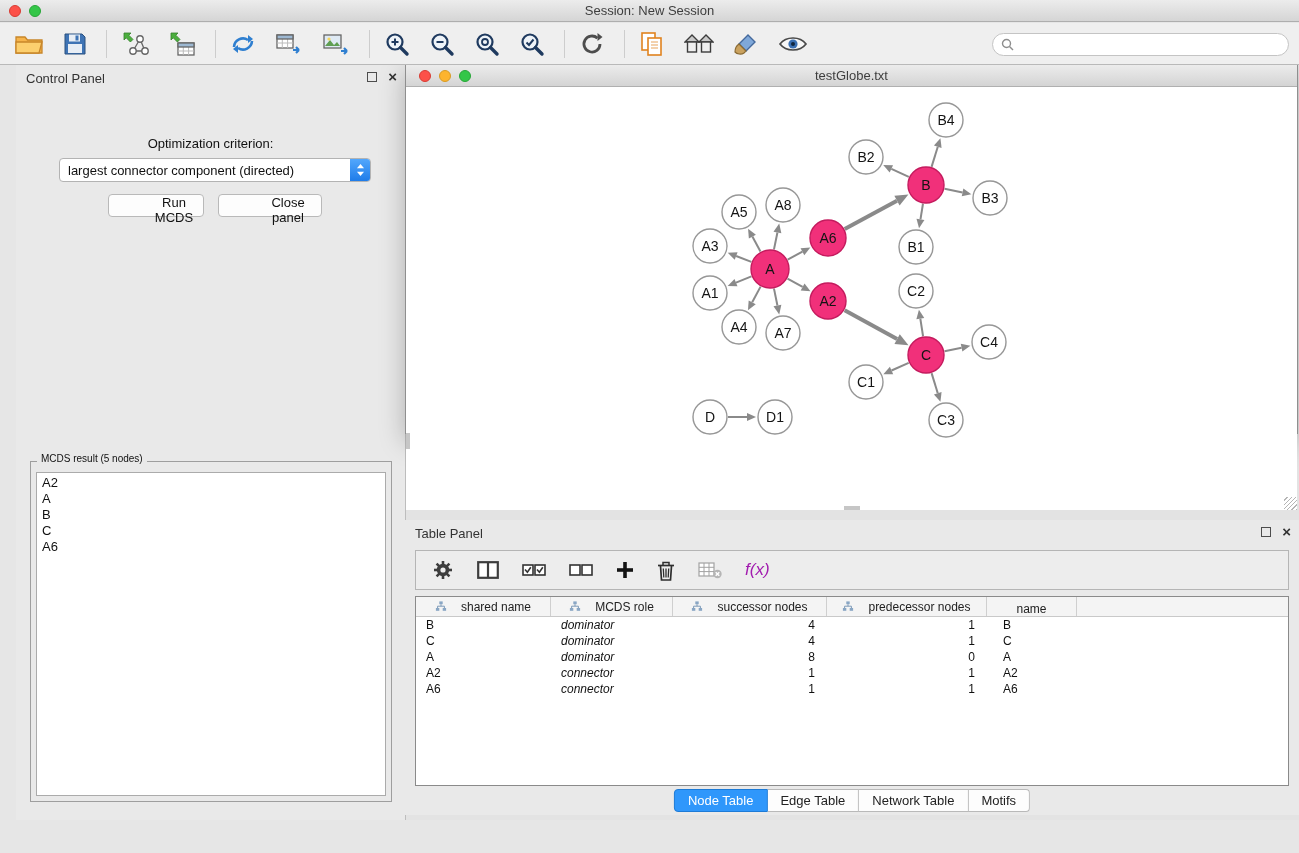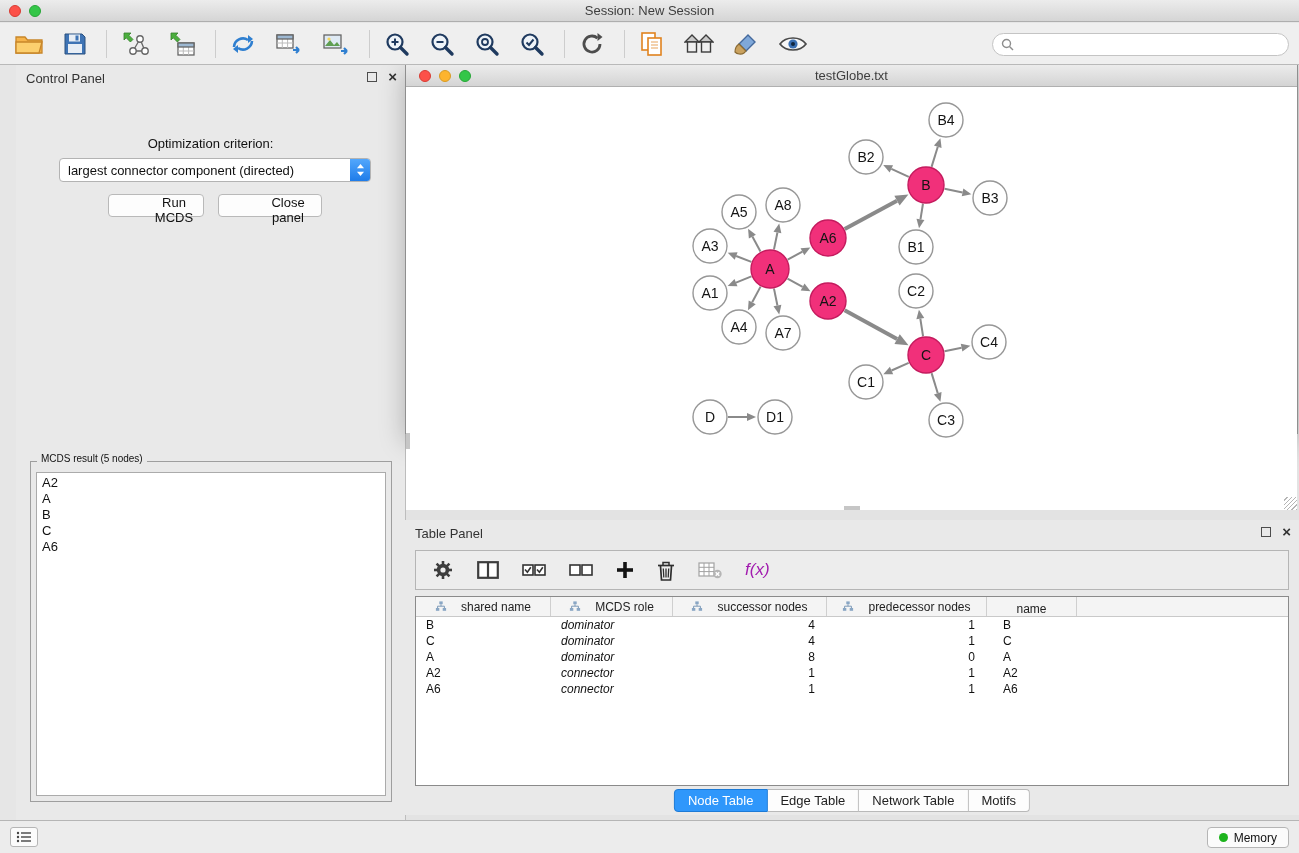--- a/index.html
+++ b/index.html
@@ -533,30 +533,14 @@
         </div>
     </div>
     <div class="bt-tabs">
       <div class="seg-tab active">Node Table</div>
       <div class="seg-tab">Edge Table</div>
       <div class="seg-tab">Network Table</div>
       <div class="seg-tab">Motifs</div>
     </div>
   </div>
 
-  <div class="statusbar">
-    <button class="list-btn">
-      <svg width="16" height="12" viewBox="0 0 16 12">
-          <circle cx="2" cy="2" r="1.2" fill="#444"></circle>
-          <line x1="5" y1="2" x2="15" y2="2" stroke="#444" stroke-width="1.4"></line>
-          <circle cx="2" cy="6" r="1.2" fill="#444"></circle>
-          <line x1="5" y1="6" x2="15" y2="6" stroke="#444" stroke-width="1.4"></line>
-          <circle cx="2" cy="10" r="1.2" fill="#444"></circle>
-          <line x1="5" y1="10" x2="15" y2="10" stroke="#444" stroke-width="1.4"></line>
-        </svg>
-    </button>
-    <button class="memory-btn">
-      <span class="mem-dot"></span>
-      <span>Memory</span>
-    </button>
-  </div>
 
 </div>
 
 </body></html>

